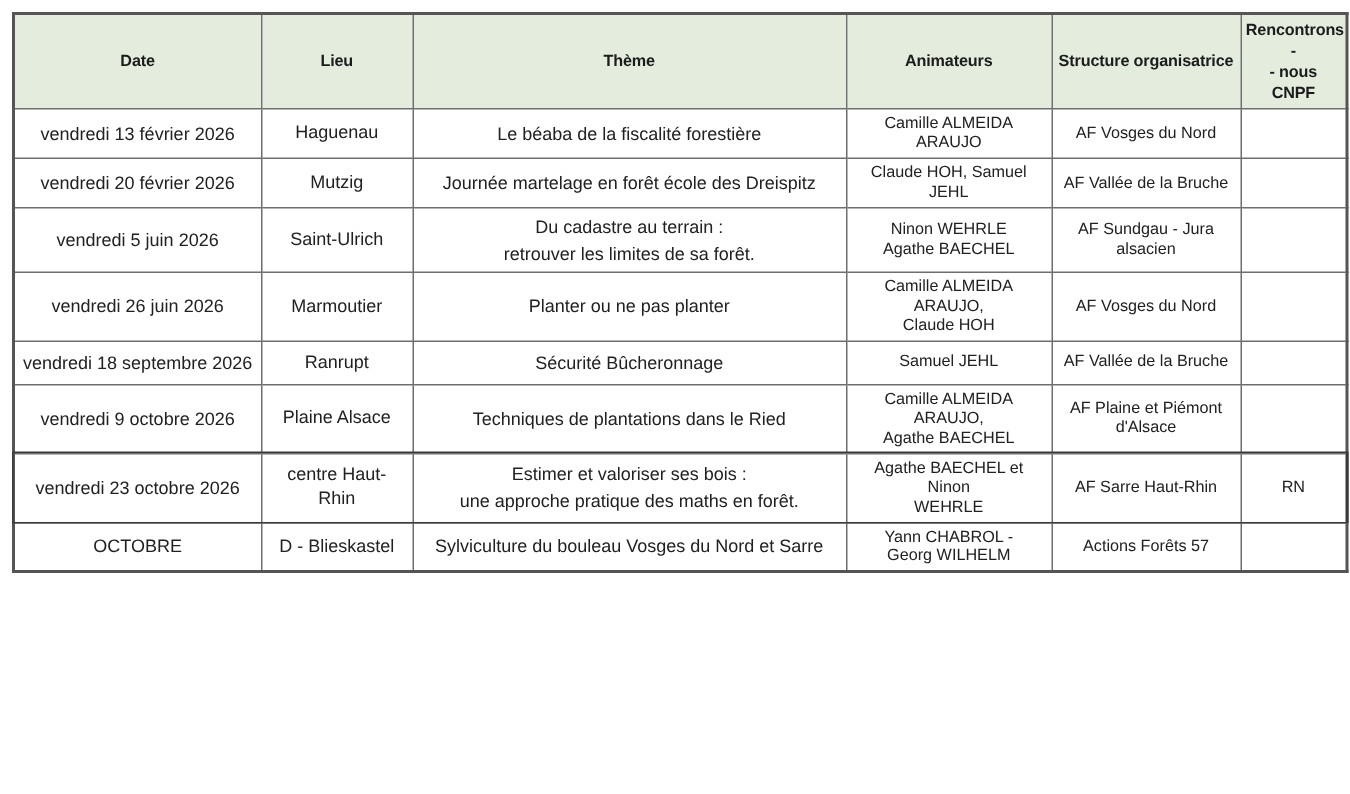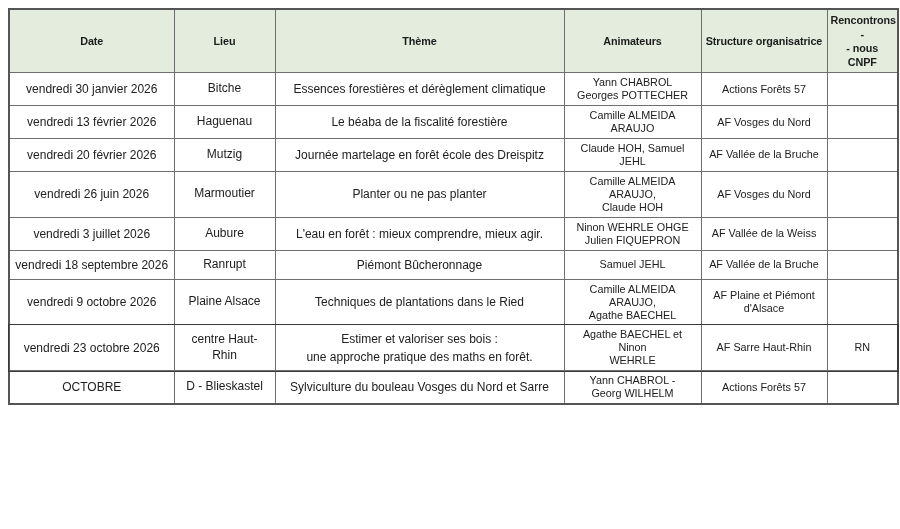--- a/index.html
+++ b/index.html
@@ -74,66 +74,58 @@
           <th>Lieu</th>
           <th>Thème</th>
           <th>Animateurs</th>
           <th>Structure organisatrice</th>
           <th>Rencontrons -
 - nous  CNPF</th>
         </tr>
     </thead>
     <tbody id="table-body">
         <tr>
-          <td class="col-date">vendredi 30 janvier 2026</td>
-          <td class="col-lieu">Bitche</td>
-          <td class="col-theme">Essences forestières et dérèglement climatique</td>
-          <td class="col-animateurs">Yann CHABROL
-Georges POTTECHER</td>
-          <td class="col-structure">Actions Forêts 57</td>
-          <td class="col-rn"></td>
-        </tr>
-        <tr>
           <td class="col-date">vendredi 13 février 2026</td>
           <td class="col-lieu">Haguenau</td>
           <td class="col-theme">Le béaba de la fiscalité forestière</td>
           <td class="col-animateurs">Camille ALMEIDA ARAUJO</td>
           <td class="col-structure">AF Vosges du Nord</td>
           <td class="col-rn"></td>
         </tr>
         <tr>
           <td class="col-date">vendredi 20 février 2026</td>
           <td class="col-lieu">Mutzig</td>
           <td class="col-theme">Journée martelage en forêt école des Dreispitz</td>
           <td class="col-animateurs">Claude HOH, Samuel JEHL</td>
           <td class="col-structure">AF Vallée de la Bruche</td>
           <td class="col-rn"></td>
         </tr>
         <tr>
+          <td class="col-date">vendredi 5 juin 2026</td>
+          <td class="col-lieu">Saint-Ulrich</td>
+          <td class="col-theme">Du cadastre au terrain :
+retrouver les limites de sa forêt.</td>
+          <td class="col-animateurs">Ninon WEHRLE
+Agathe BAECHEL</td>
+          <td class="col-structure">AF Sundgau - Jura alsacien</td>
+          <td class="col-rn"></td>
+        </tr>
+        <tr>
           <td class="col-date">vendredi 26 juin 2026</td>
           <td class="col-lieu">Marmoutier</td>
           <td class="col-theme">Planter ou ne pas planter</td>
           <td class="col-animateurs">Camille ALMEIDA ARAUJO,
 Claude HOH</td>
           <td class="col-structure">AF Vosges du Nord</td>
           <td class="col-rn"></td>
         </tr>
         <tr>
-          <td class="col-date">vendredi 3 juillet 2026</td>
-          <td class="col-lieu">Aubure</td>
-          <td class="col-theme">L'eau en forêt : mieux comprendre, mieux agir.</td>
-          <td class="col-animateurs">Ninon WEHRLE  OHGE
-Julien FIQUEPRON</td>
-          <td class="col-structure">AF Vallée de la Weiss</td>
-          <td class="col-rn"></td>
-        </tr>
-        <tr>
           <td class="col-date">vendredi 18 septembre 2026</td>
           <td class="col-lieu">Ranrupt</td>
-          <td class="col-theme">Piémont Bûcheronnage</td>
+          <td class="col-theme">Sécurité Bûcheronnage</td>
           <td class="col-animateurs">Samuel JEHL</td>
           <td class="col-structure">AF Vallée de la Bruche</td>
           <td class="col-rn"></td>
         </tr>
         <tr>
           <td class="col-date">vendredi 9 octobre 2026</td>
           <td class="col-lieu">Plaine Alsace</td>
           <td class="col-theme">Techniques de plantations dans le Ried</td>
           <td class="col-animateurs">Camille ALMEIDA ARAUJO,
 Agathe BAECHEL</td>

